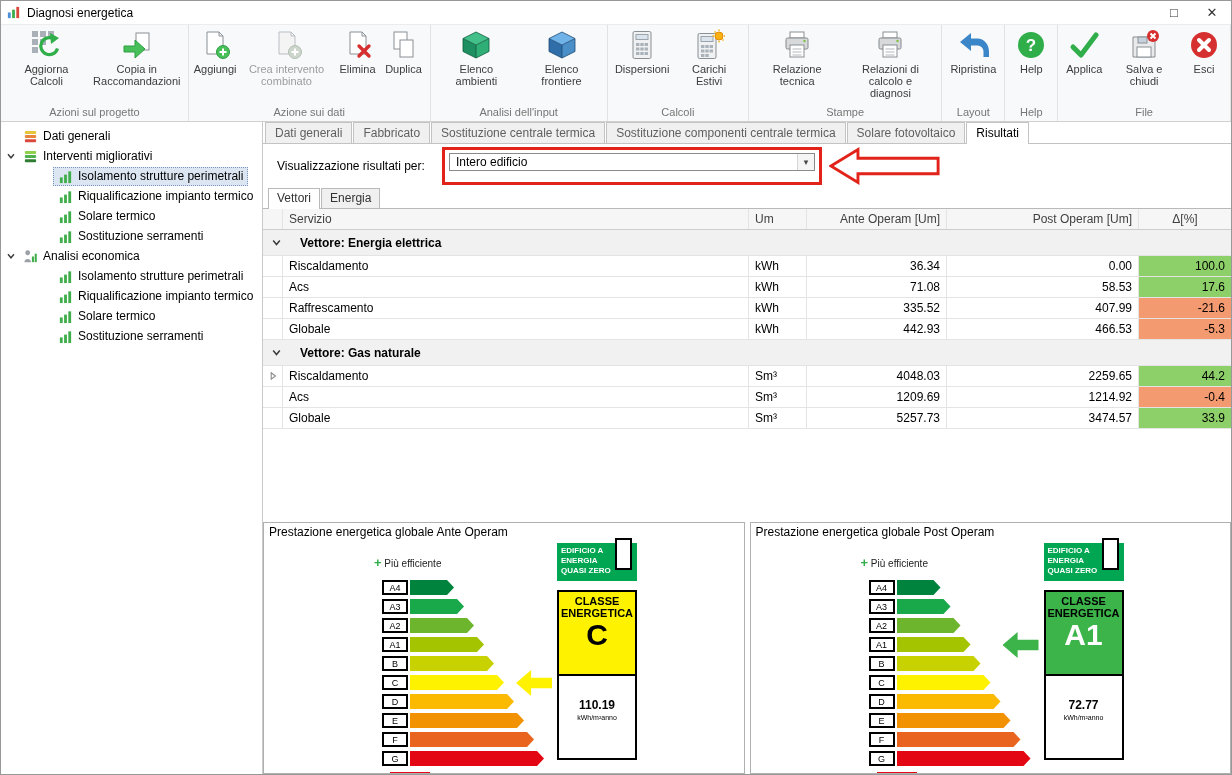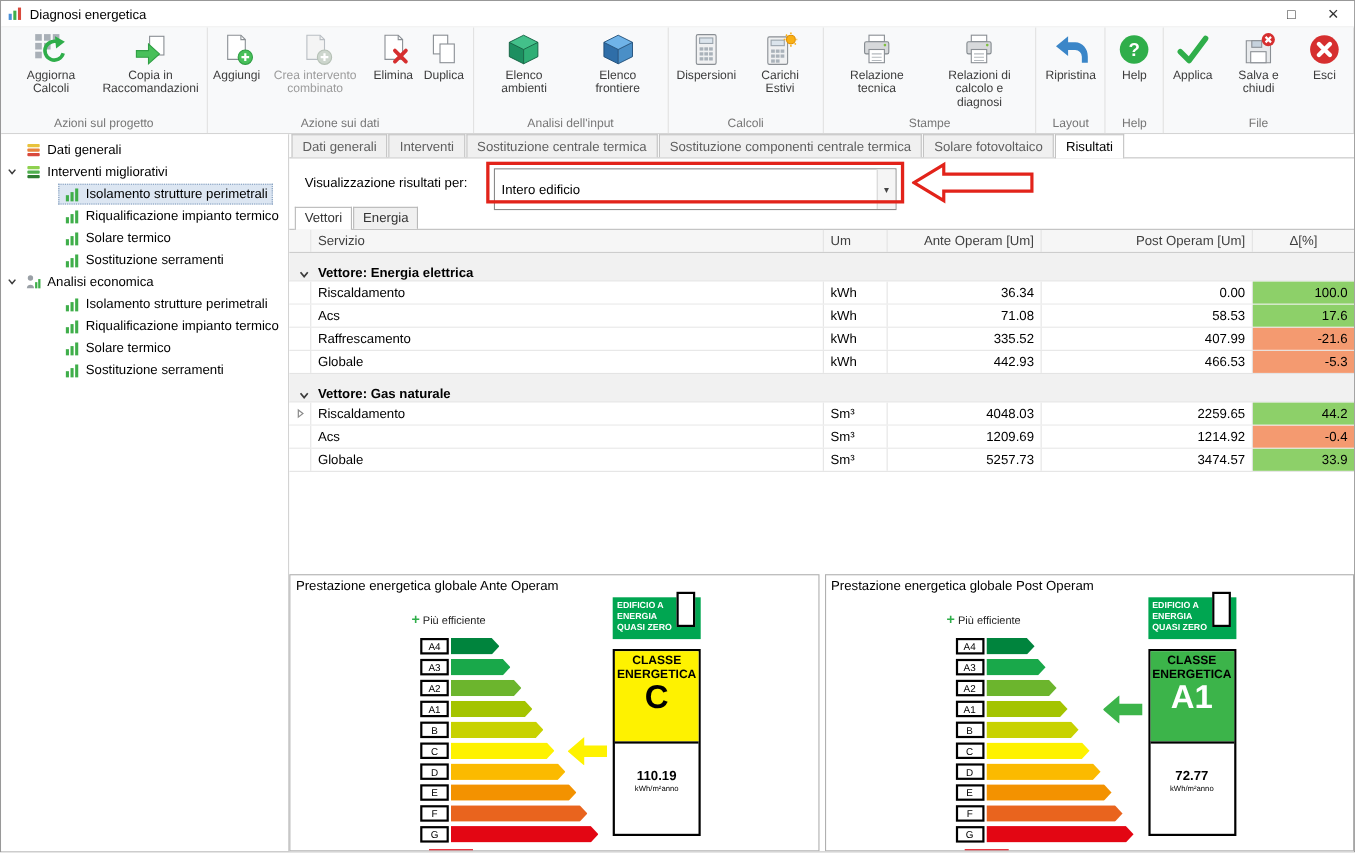--- a/index.html
+++ b/index.html
@@ -34,35 +34,35 @@
   .hl.selected{background:#dce6f2;border:1px dotted #7a96b8}
   .ticon svg{width:15px;height:15px;display:block}
   .main{flex:1;display:flex;flex-direction:column;min-width:0;position:relative;background:#fff}
   
   .tabstrip{height:22px;display:flex;align-items:flex-end;padding-left:2px;border-bottom:1px solid #c3c3c3;flex:0 0 auto}
   .tab{padding:3px 9px;font-size:12px;background:#f0f0f0;border:1px solid #c3c3c3;border-bottom:none;margin-right:1px;color:#5f5f5f;white-space:nowrap;cursor:pointer}
   .tab.active{background:#fff;color:#000;margin-bottom:-1px;padding-bottom:4px}
   
   .resultsbar{position:relative;height:44px;flex:0 0 auto}
   .res-label{position:absolute;left:14px;top:15px}
-  .combobox{position:absolute;left:186px;top:9px;width:366px;height:38px;border:1px solid #8a8a8a;background:#fff;display:flex;align-items:center;cursor:pointer}
+  .combobox{position:absolute;left:186px;top:9px;width:366px;height:18px;border:1px solid #8a8a8a;background:#fff;display:flex;align-items:center;cursor:pointer}
   .combo-value{flex:1;padding-left:6px}
   .combo-arrow{width:17px;height:100%;display:flex;align-items:center;justify-content:center;font-size:9px;color:#444;border-left:1px solid #d6d6d6;background:#f5f5f5}
   .hl-rect{position:absolute;left:179px;top:3px;width:380px;height:38px;border:3px solid #e2231a;pointer-events:none}
   .hl-arrow{position:absolute;left:566px;top:2px;width:112px;height:40px;pointer-events:none}
   
   .subtabs{height:21px;display:flex;padding-left:5px;border-bottom:1px solid #b9b9b9;flex:0 0 auto}
   .subtab{padding:2px 8px;font-size:12px;background:#f0f0f0;border:1px solid #b9b9b9;border-bottom:none;margin-right:1px;color:#333;cursor:pointer}
   .subtab.active{background:#fff;margin-bottom:-1px;padding-bottom:3px}
   
   .grid{flex:0 0 auto}
   .grid-row{display:flex;align-items:stretch;border-bottom:1px solid #e4e4e4;background:#fff}
   .grid-head{background:#f6f6f6;border-bottom:1px solid #cdcdcd;height:21px;color:#3f3f3f}
   .data-row{height:21px}
-  .group-row{height:26px;background:#f1f1f1;align-items:flex-end;padding-left:8px;gap:7px}
+  .group-row{height:26px;background:#f1f1f1;align-items:center;padding-left:8px;gap:18px}
   .glbl{font-weight:bold}
   .gchev svg{width:11px;height:11px;display:block}
   .cell{display:flex;align-items:center;padding:0 6px;border-right:1px solid #e4e4e4;font-size:12px;overflow:hidden;white-space:nowrap}
   .c0{width:20px;flex:none;padding:0;justify-content:center}
   .c0 svg{width:10px;height:10px}
   .c1{flex:1}
   .c2{width:58px;flex:none}
   .c3{width:140px;flex:none}
   .c4{width:192px;flex:none}
   .c5{width:92px;flex:none;border-right:none}
@@ -513,21 +513,21 @@
               </svg>
             </span>
             <span class="tlabel">Sostituzione serramenti</span>
           </span>
         </div>
       </div>
 
     <div class="main">
       <div class="tabstrip" id="tabstrip">
           <div class="tab">Dati generali</div>
-          <div class="tab">Interventi</div>
+          <div class="tab">Fabbricato</div>
           <div class="tab">Sostituzione centrale termica</div>
           <div class="tab">Sostituzione componenti centrale termica</div>
           <div class="tab">Solare fotovoltaico</div>
           <div class="tab active">Risultati</div>
         </div>
 
       <div class="resultsbar">
         <span class="res-label">Visualizzazione risultati per:</span>
         <div class="combobox">
           <span class="combo-value">Intero edificio</span>

